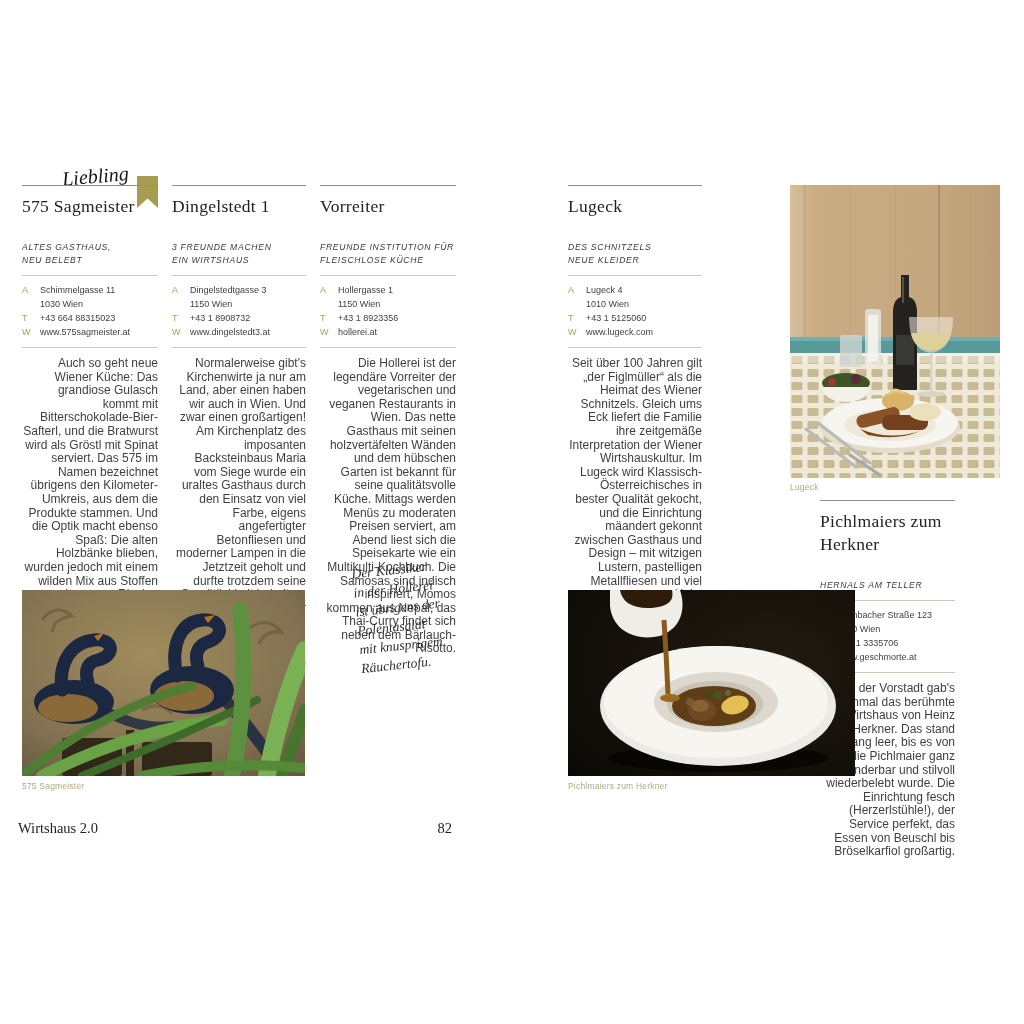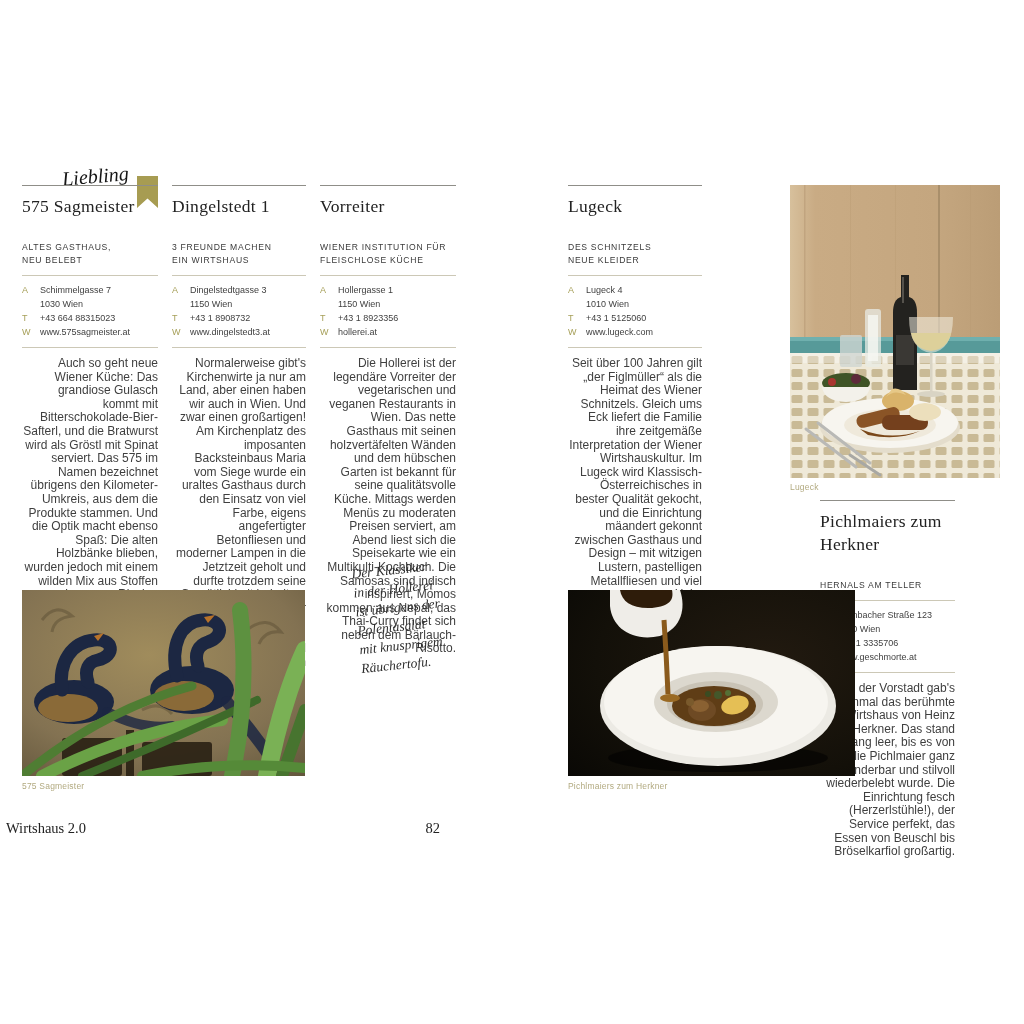--- a/index.html
+++ b/index.html
@@ -4,21 +4,21 @@
 <style>
   html,body{margin:0;padding:0;background:#ffffff;}
   #page{position:relative;width:1024px;height:1024px;background:#ffffff;overflow:hidden;
         font-family:"Liberation Sans",sans-serif;color:#3f3f3f;}
   .col{position:absolute;top:185px;}
   .rule-top{height:1px;background:#8f8e88;}
   .rule-light{height:1px;background:#ccc8b6;}
   .title{font-family:"Liberation Serif",serif;font-size:17.5px;color:#222;letter-spacing:.3px;
          margin-top:9px;line-height:23px;white-space:pre-line;}
   .subtitle{margin-top:23px;font-size:8.6px;letter-spacing:.7px;line-height:13px;color:#3a3a3a;
-            white-space:pre-line;margin-bottom:8px;}
+            white-space:pre-line;margin-bottom:8px;font-style:italic;}
   .contact{padding:7px 0 8px 0;font-size:9px;line-height:14px;}
   .crow{display:flex;}
   .clab{width:18px;color:#a7a05a;flex:none;}
   .cval{color:#3f3f3f;}
   .body{margin-top:9px;font-size:12px;line-height:13.6px;color:#3f3f3f;text-align:right;}
   .caption{position:absolute;font-size:8.5px;color:#b2aa80;letter-spacing:.2px;}
   .photo{position:absolute;overflow:hidden;}
   .photo svg{display:block;}
   .footer{position:absolute;display:flex;justify-content:space-between;
           font-family:"Liberation Serif",serif;font-size:14.5px;color:#222;top:820px;}
@@ -42,21 +42,21 @@
   <div class="col" style="left:22px;width:136px;">
     <div class="rule-top"></div>
     <div class="title">575 Sagmeister</div>
     <div class="subtitle">ALTES GASTHAUS,
 NEU BELEBT</div>
     <div class="rule-light"></div>
     <div class="contact">
       <div class="crow">
         <span class="clab">A</span>
         <div class="cval">
-            <div>Schimmelgasse 7</div>
+            <div>Schimmelgasse 11</div>
         <div>1030 Wien</div>
           </div>
       </div>
       <div class="crow">
         <span class="clab">T</span>
         <div class="cval">+43 664 88315023</div>
       </div>
       <div class="crow">
         <span class="clab">W</span>
         <div class="cval">www.575sagmeister.at</div>
@@ -89,21 +89,21 @@
         <div class="cval">www.dingelstedt3.at</div>
       </div>
     </div>
     <div class="rule-light"></div>
     <div class="body">Normalerweise gibt's Kirchenwirte ja nur am Land, aber einen haben wir auch in Wien. Und zwar einen großartigen! Am Kirchenplatz des imposanten Backsteinbaus Maria vom Siege wurde ein uraltes Gasthaus durch den Einsatz von viel Farbe, eigens angefertigter Betonfliesen und moderner Lampen in die Jetztzeit geholt und durfte trotzdem seine Gemütlichkeit behalten. Gekocht wird Wiener Küche mit Twist: Blunznknödel, Welsgulasch und geschmorte Backerl vom Duroc-Schwein.</div>
   </div>
 
   <div class="col" style="left:320px;width:136px;">
     <div class="rule-top"></div>
     <div class="title">Vorreiter</div>
-    <div class="subtitle">WIENER INSTITUTION FÜR
+    <div class="subtitle">FREUNDE INSTITUTION FÜR
 FLEISCHLOSE KÜCHE</div>
     <div class="rule-light"></div>
     <div class="contact">
       <div class="crow">
         <span class="clab">A</span>
         <div class="cval">
             <div>Hollergasse 1</div>
         <div>1150 Wien</div>
           </div>
       </div>
@@ -331,18 +331,18 @@
       <g>
         <path d="M42 0 L112 0 C118 18 114 38 92 46 C64 52 44 38 42 16 Z" fill="#efede8"></path>
         <path d="M52 0 L104 0 C106 10 102 16 84 18 C64 19 54 12 52 0 Z" fill="#2e1c0a"></path>
         <path d="M96 30 C98 60 99 80 100 104" stroke="#8a5a1c" stroke-width="5" fill="none"></path>
         <ellipse cx="102" cy="108" rx="10" ry="4" fill="#9a6a24"></ellipse>
       </g>
     </svg>
   </div>
   <div class="caption" style="left:568px;top:781px;">Pichlmaiers zum Herkner</div>
 
-  <div class="footer" style="left:6px;width:434px;">
+  <div class="footer" style="left:18px;width:434px;">
     <span>Wirtshaus 2.0</span>
     <span>82</span>
   </div>
 
 </div>
 
 </body></html>

